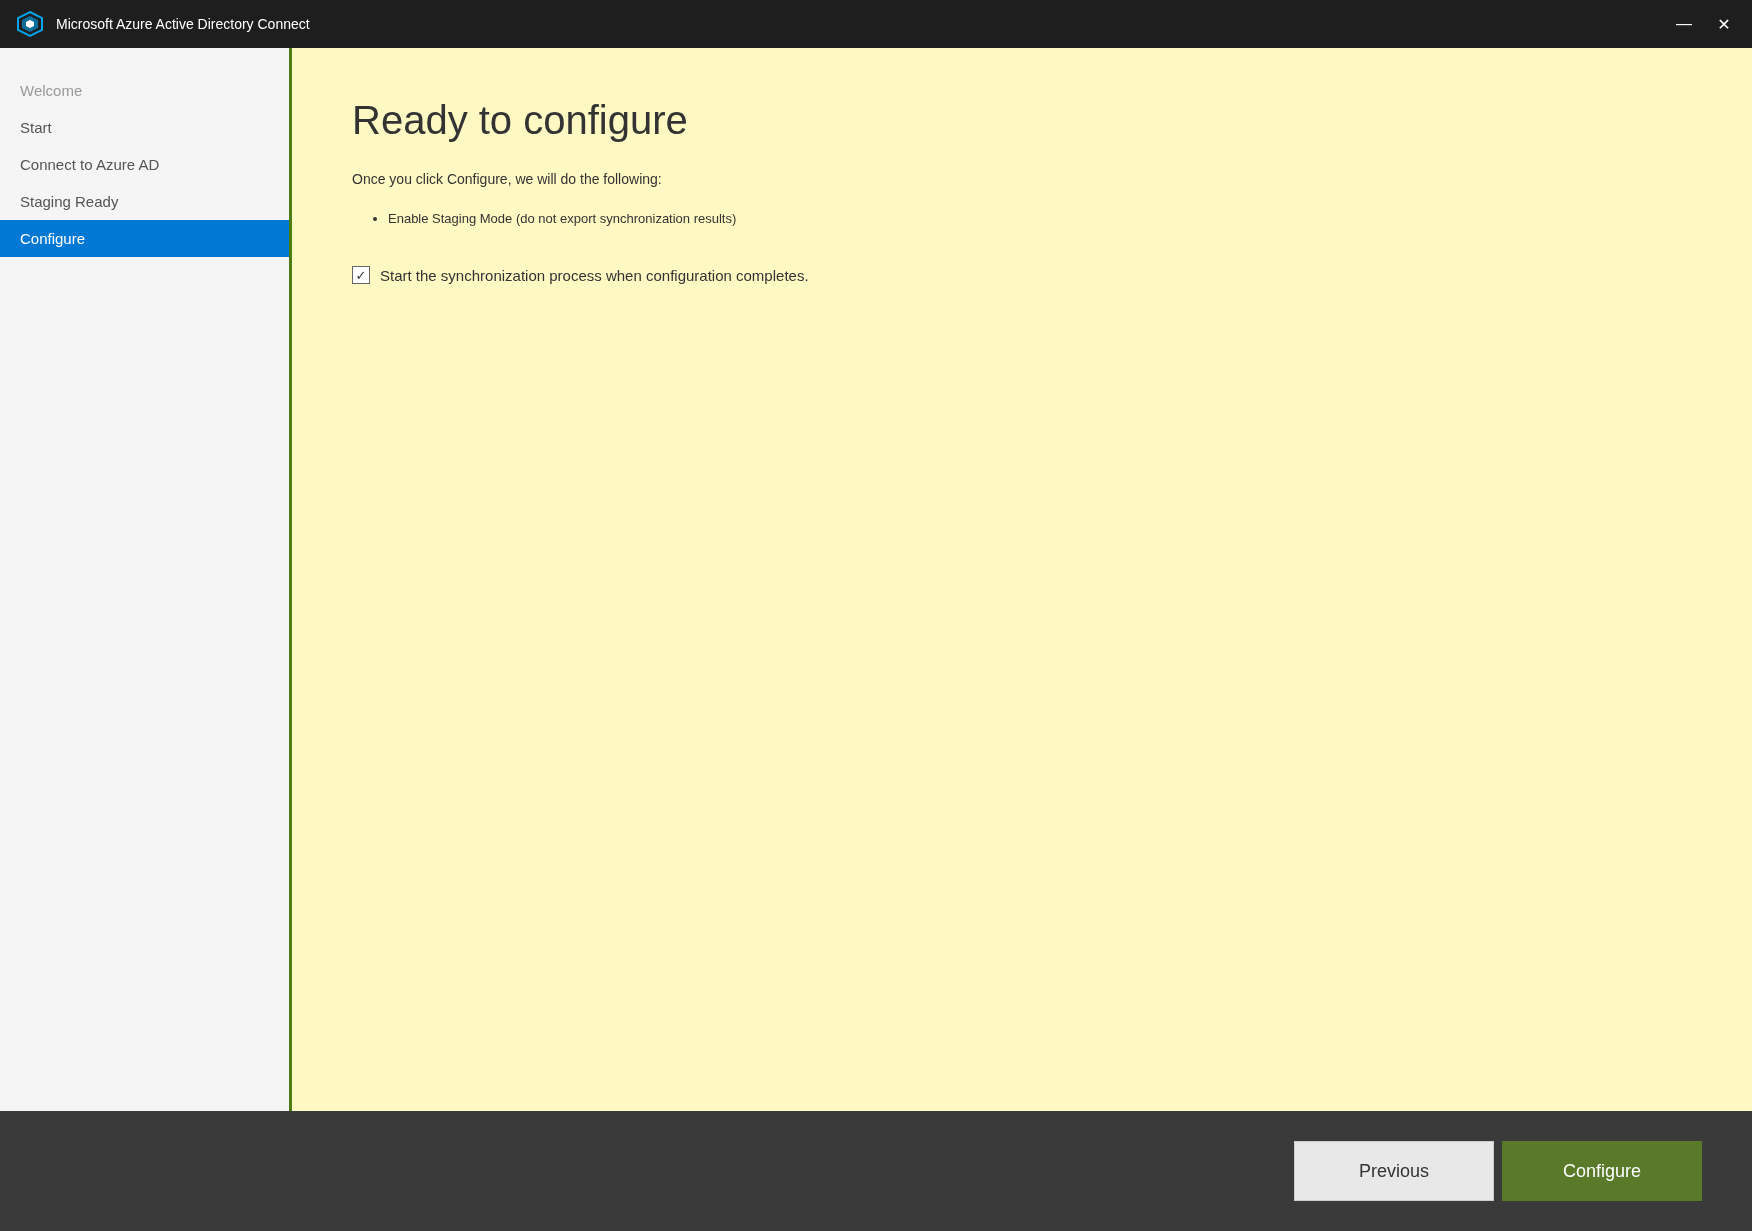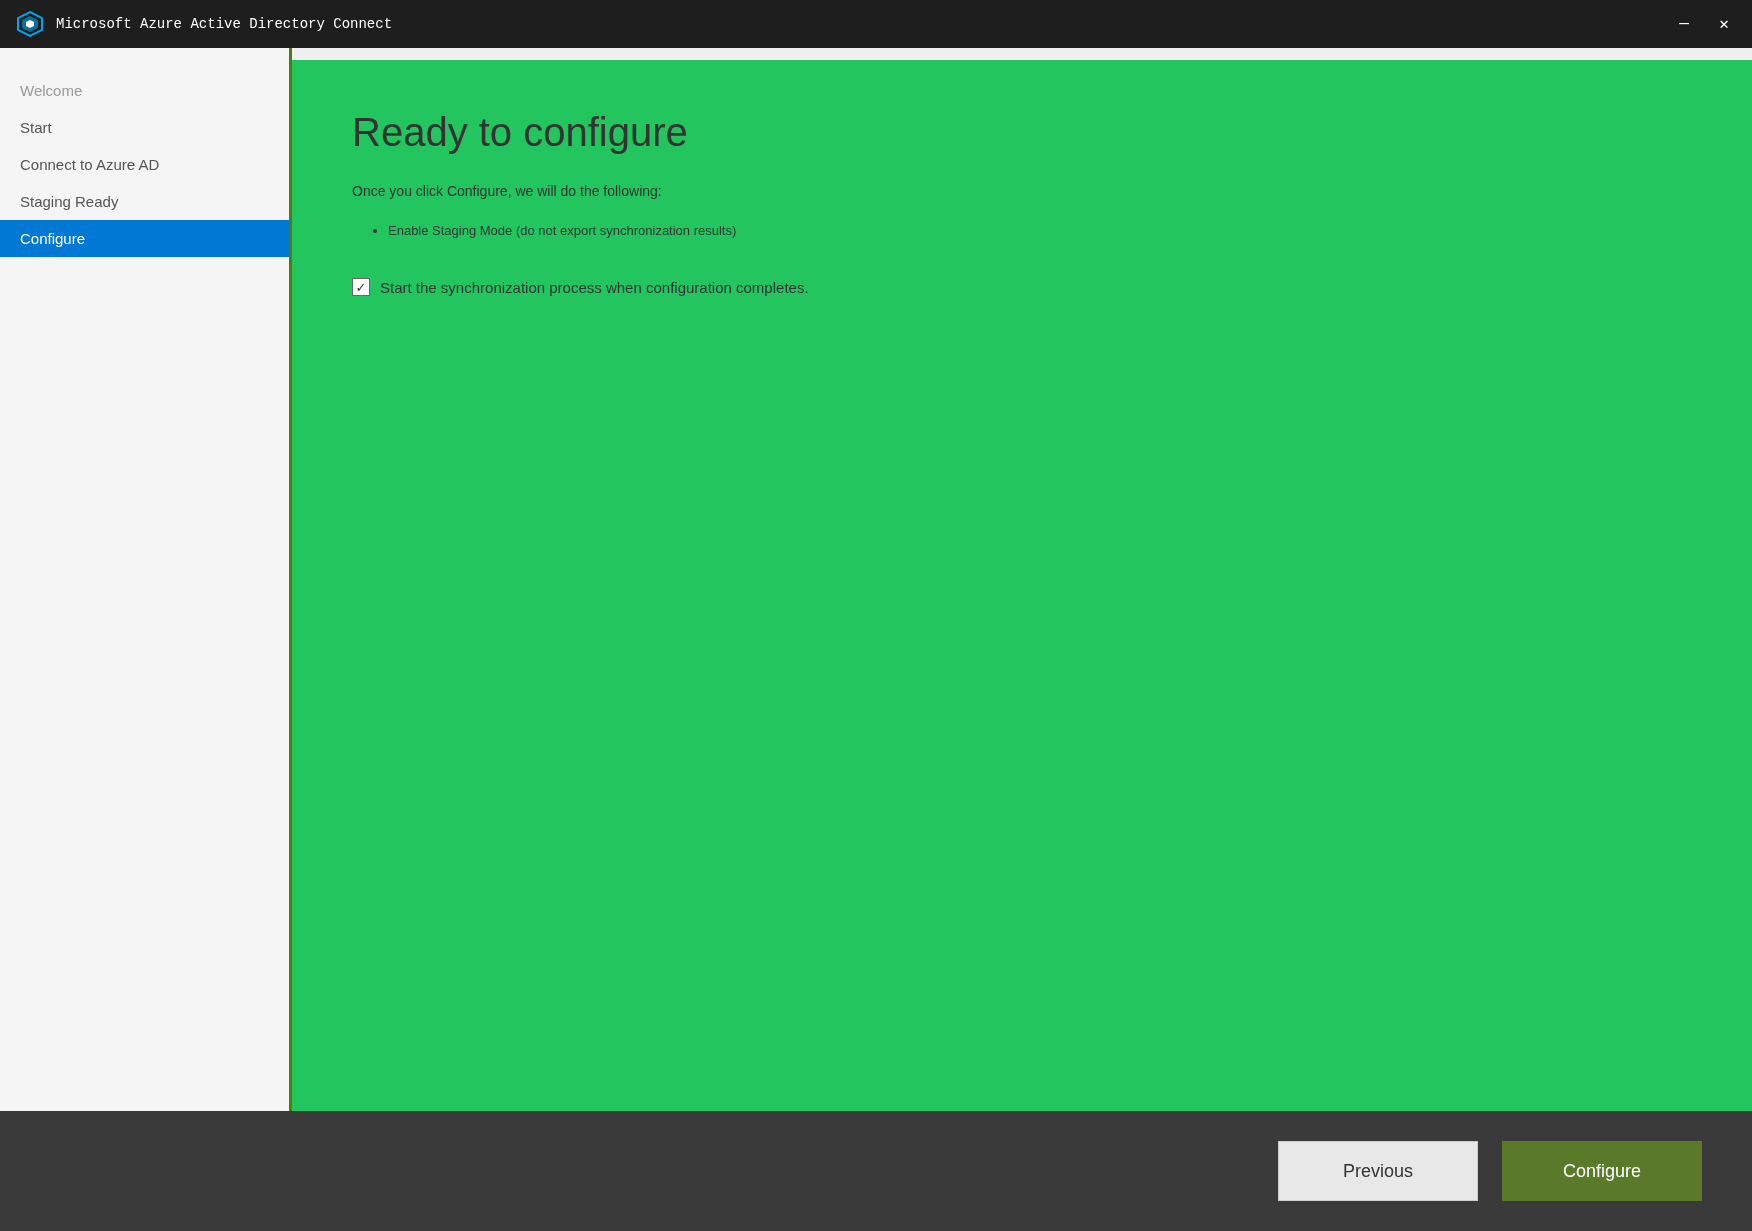--- a/index.html
+++ b/index.html
@@ -24,21 +24,20 @@
       background: #2d2d2d;
     }
 
     .titlebar {
       background: #1e1e1e;
       height: 48px;
       display: flex;
       align-items: center;
       padding: 0 16px;
       flex-shrink: 0;
-      font-family: Liberation Mono, monospace;
     }
 
     .titlebar-logo {
       width: 28px;
       height: 28px;
       margin-right: 12px;
       flex-shrink: 0;
     }
 
     .titlebar-title {
@@ -91,26 +90,25 @@
       background: #0078d4;
       color: #ffffff;
     }
 
     .sidebar-item.muted {
       color: #999999;
     }
 
     .content-area {
       flex: 1;
-      background: #22c55e;
+      background: #fef9c3;
       padding: 50px 60px 30px 60px;
       display: flex;
       flex-direction: column;
       overflow: hidden;
-      margin-top: 12px;
     }
 
     .page-title {
       font-size: 40px;
       font-weight: 300;
       color: #333333;
       margin-bottom: 28px;
     }
 
     .description {
@@ -164,21 +162,21 @@
       flex: 1;
     }
 
     .footer {
       background: #3a3a3a;
       height: 120px;
       display: flex;
       align-items: center;
       justify-content: flex-end;
       padding: 0 50px;
-      gap: 24px;
+      gap: 8px;
       flex-shrink: 0;
     }
 
     .btn {
       height: 60px;
       min-width: 200px;
       padding: 0 40px;
       font-size: 18px;
       cursor: pointer;
       border: none;

